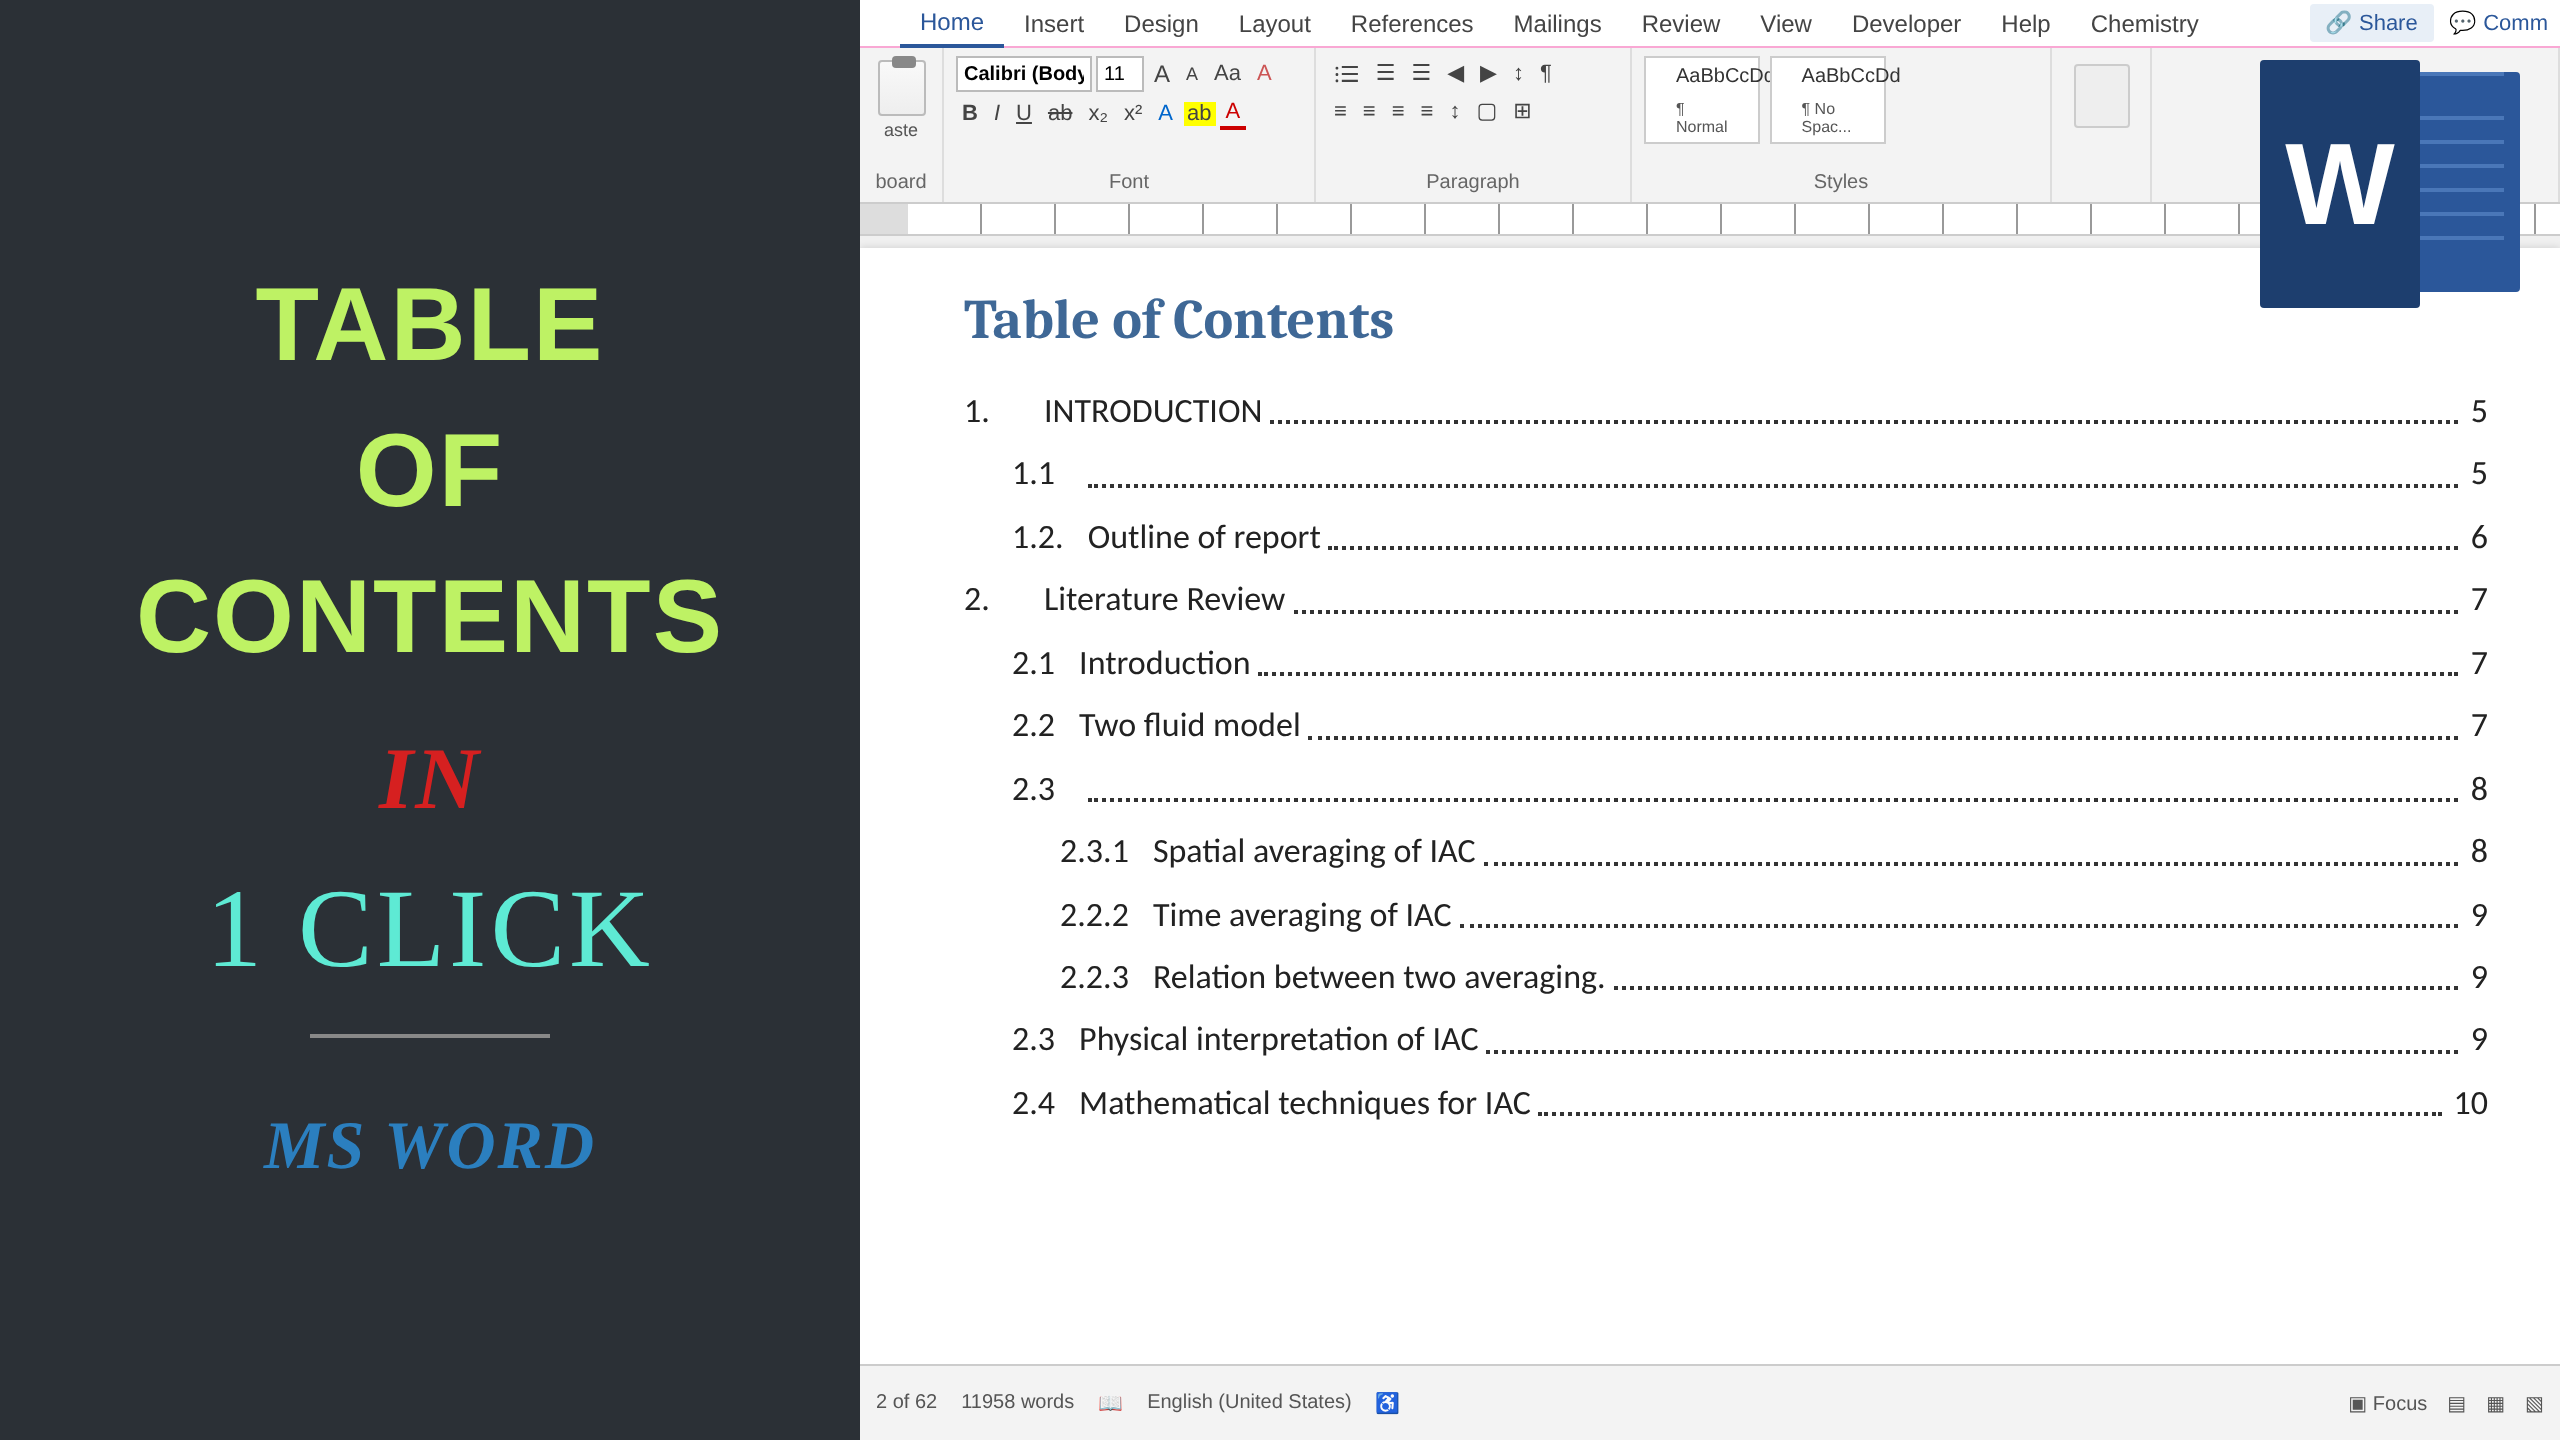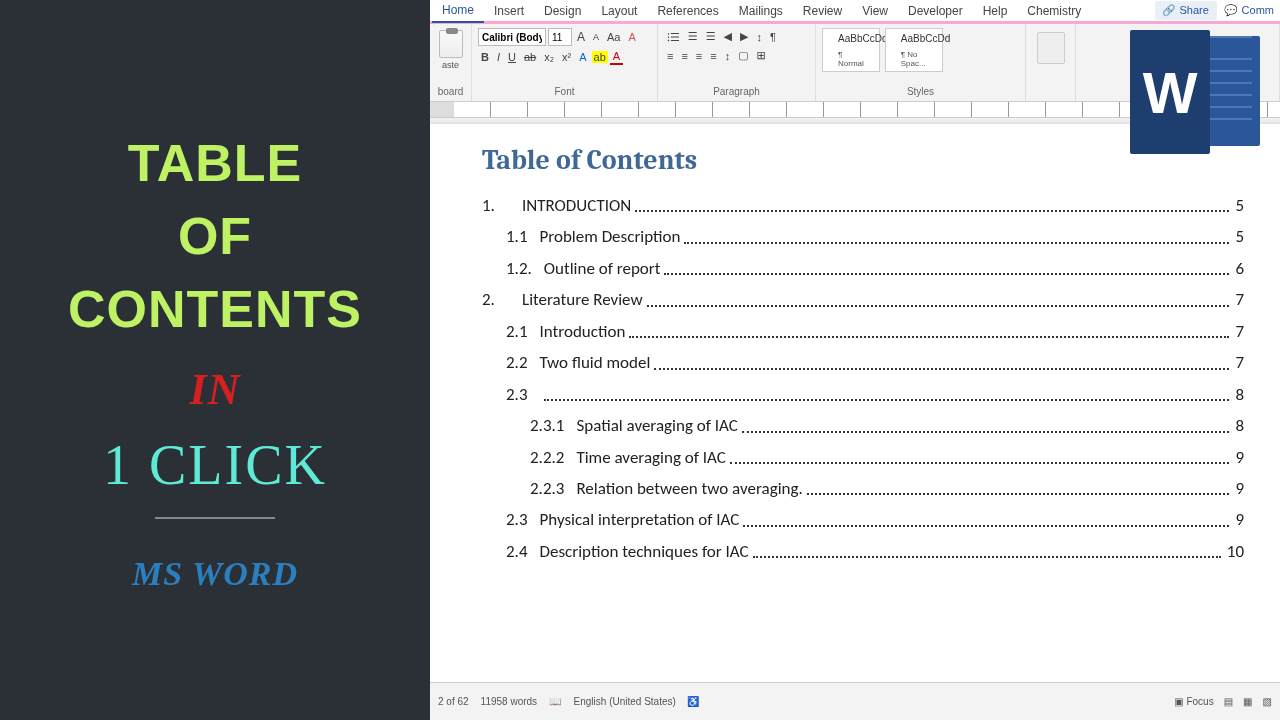--- a/index.html
+++ b/index.html
@@ -7,21 +7,21 @@
 .left-panel { width: 430px; height: 720px; background: #2b3036; display: flex; flex-direction: column; align-items: center; justify-content: center; padding: 20px 10px; }
 .title-text { font-family: 'Arial Black', sans-serif; font-weight: 900; text-align: center; letter-spacing: 1px; }
 .t1 { color: #bef264; font-size: 52px; line-height: 1.4; }
 .t2 { color: #d62020; font-style: italic; font-size: 44px; margin: 18px 0; font-family: Georgia, serif; }
 .t3 { color: #5eead4; font-size: 56px; font-weight: 300; font-family: 'Times New Roman', serif; letter-spacing: 2px; }
 .t4 { color: #2b7fbf; font-style: italic; font-family: Georgia, serif; font-size: 34px; margin-top: 22px; font-weight: bold; }
 .divider { width: 120px; height: 2px; background: #888; margin: 20px 0 14px 0; }
 
 .right-panel { width: 850px; height: 720px; background: #fff; position: relative; display: flex; flex-direction: column; }
 
-.ribbon-tabs { height: 24px; background: #fff; display: flex; align-items: center; border-bottom: 3px solid #f9a8d4; font-size: 12px; color: #444; padding-left: 2px; gap: 0; }
+.ribbon-tabs { height: 24px; background: #fff; display: flex; align-items: center; border-bottom: 1px solid #f9a8d4; font-size: 12px; color: #444; padding-left: 20px; gap: 0; }
 .ribbon-tab { padding: 4px 10px; cursor: pointer; }
 .ribbon-tab.active { border-bottom: 2px solid #2b579a; color: #2b579a; font-weight: 500; }
 .ribbon-right { margin-left: auto; display: flex; gap: 2px; align-items: center; }
 .share-btn { background: #e8eff7; color: #2b579a; padding: 3px 8px; font-size: 11px; border-radius: 2px; }
 .comm-btn { color: #2b579a; padding: 3px 6px; font-size: 11px; }
 
 .ribbon-body { height: 78px; background: #f3f3f3; border-bottom: 1px solid #ccc; display: flex; font-size: 10px; color: #555; }
 .ribbon-group { border-right: 1px solid #ddd; padding: 4px 6px; display: flex; flex-direction: column; justify-content: space-between; }
 .ribbon-group-label { text-align: center; font-size: 10px; color: #666; margin-top: auto; }
 .rg-clipboard { width: 42px; }
@@ -184,21 +184,20 @@
       <div class="toc-title">Table of Contents</div>
       <div id="toc-container">
           <div class="toc-entry l1">
             <span class="toc-num wide">1.</span>
             <span class="toc-text">INTRODUCTION</span>
             <span class="toc-dots"></span>
             <span class="toc-page">5</span>
           </div>
           <div class="toc-entry l2">
             <span class="toc-num">1.1</span>
-            <span class="toc-text">Problem Description</span>
             <span class="toc-dots"></span>
             <span class="toc-page">5</span>
           </div>
           <div class="toc-entry l2">
             <span class="toc-num">1.2.</span>
             <span class="toc-text">Outline of report</span>
             <span class="toc-dots"></span>
             <span class="toc-page">6</span>
           </div>
           <div class="toc-entry l1">
@@ -243,21 +242,21 @@
             <span class="toc-page">9</span>
           </div>
           <div class="toc-entry l2">
             <span class="toc-num">2.3</span>
             <span class="toc-text">Physical interpretation of IAC</span>
             <span class="toc-dots"></span>
             <span class="toc-page">9</span>
           </div>
           <div class="toc-entry l2">
             <span class="toc-num">2.4</span>
-            <span class="toc-text">Description techniques for IAC</span>
+            <span class="toc-text">Mathematical techniques for IAC</span>
             <span class="toc-dots"></span>
             <span class="toc-page">10</span>
           </div>
         </div>
     </div>
   </div>
 
   <div class="statusbar">
     <span>2 of 62</span>
     <span>11958 words</span>

